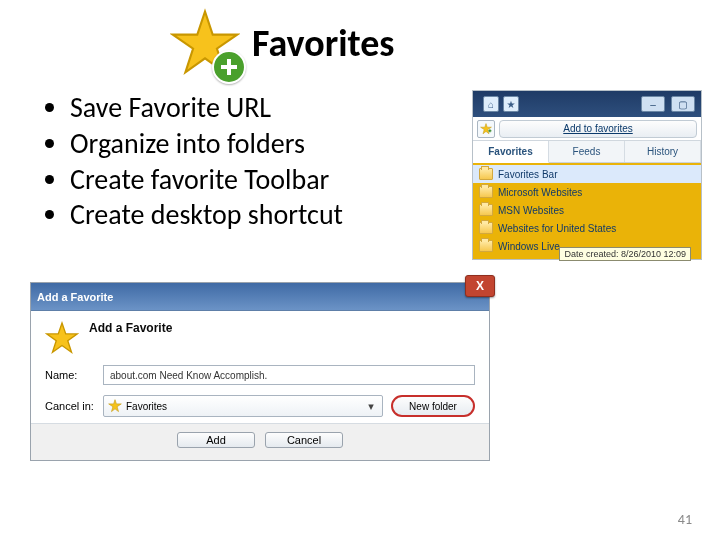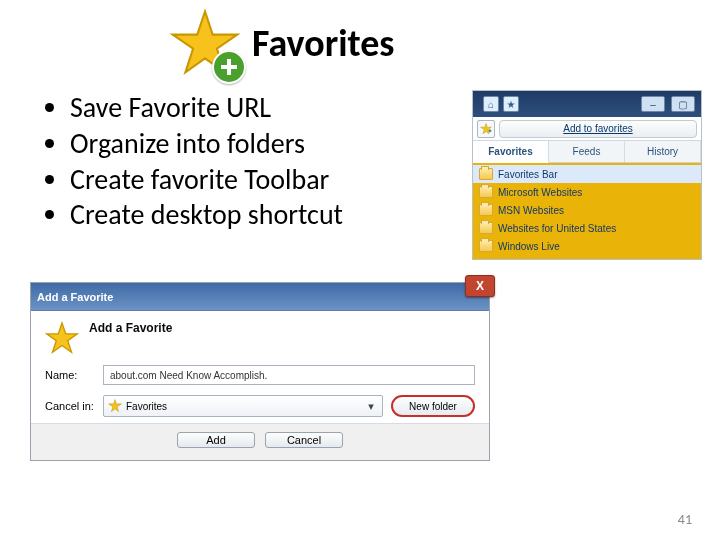--- a/index.html
+++ b/index.html
@@ -127,20 +127,21 @@
           <span>MSN Websites</span>
         </div>
       <div class="fav-item">
           <span class="ficon"></span>
           <span>Websites for United States</span>
         </div>
       <div class="fav-item">
           <span class="ficon"></span>
           <span>Windows Live</span>
         </div>
+      <div class="fav-tooltip">Date created: 8/26/2010 12:09</div>
     </div>
   </div>
 
   <div class="dialog">
     <div class="dlg-titlebar">
       <span class="ttext">Add a Favorite</span>
       <div class="dlg-close">X</div>
     </div>
     <div class="dlg-body">
       <div class="dlg-head">

